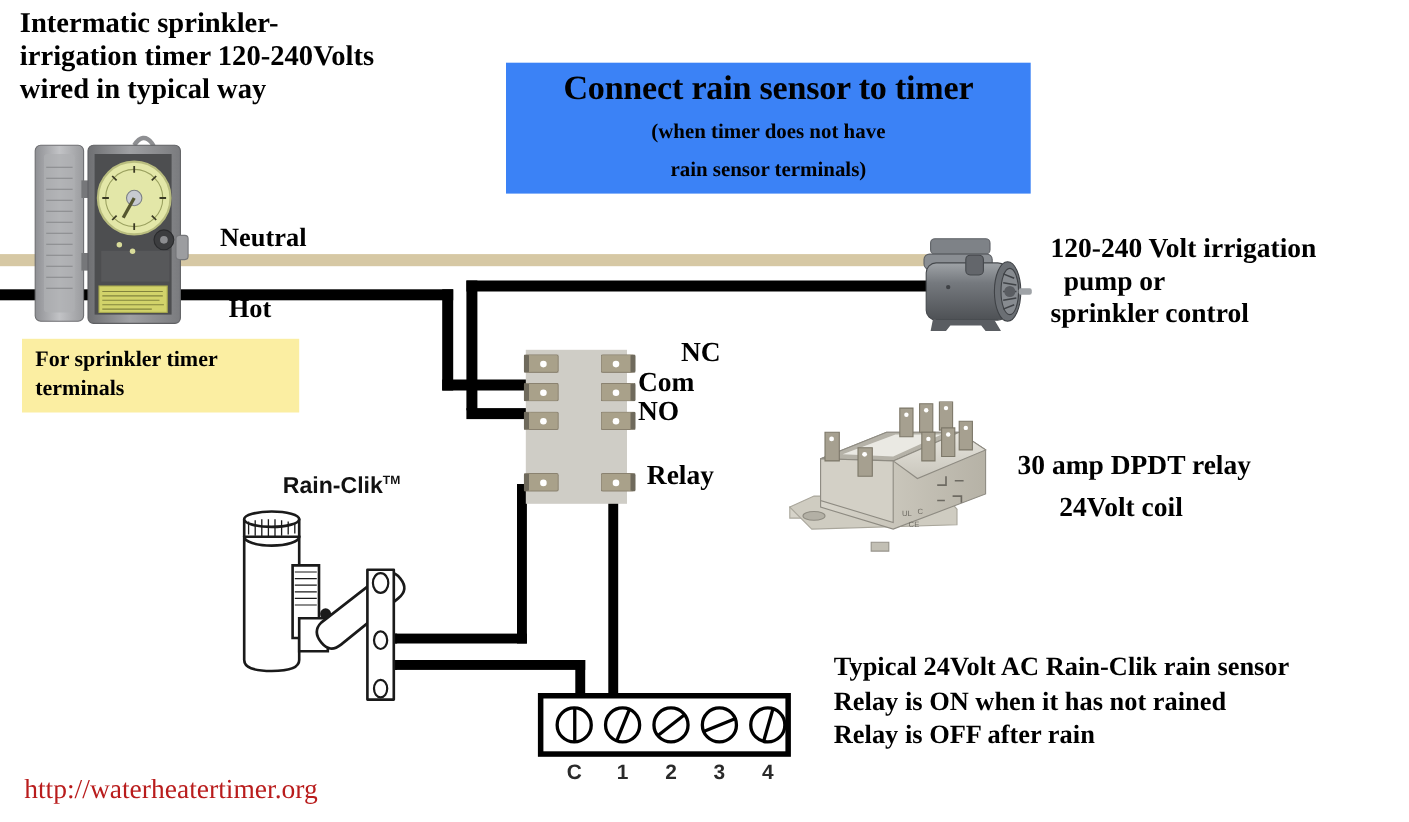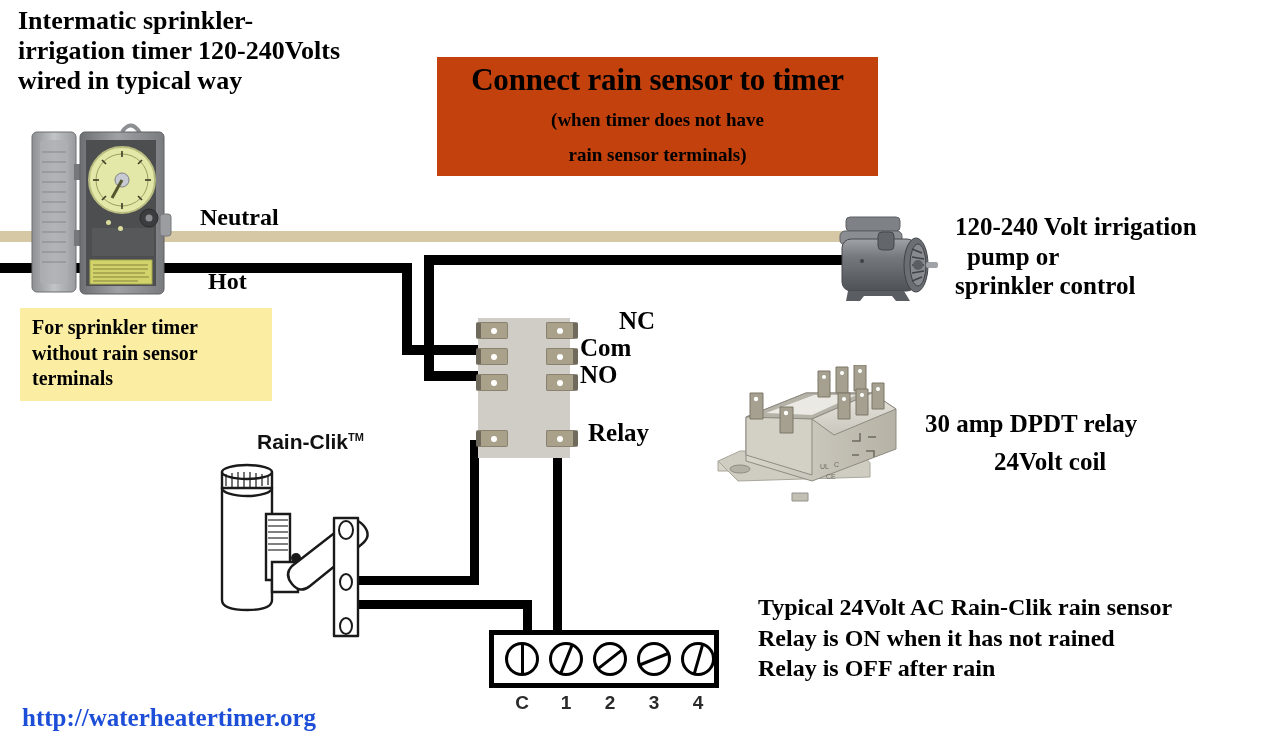--- a/index.html
+++ b/index.html
@@ -3,32 +3,32 @@
 <meta charset="utf-8">
 <style>
   html,body{margin:0;padding:0;background:#ffffff;}
   body{width:1281px;height:747px;position:relative;overflow:hidden;
        font-family:"Liberation Serif",serif;color:#000;}
   .abs{position:absolute;}
   .txt{font-family:"Liberation Serif",serif;font-weight:bold;color:#000;}
 
   
   #title-block{left:18px;top:6px;width:420px;font-size:26px;line-height:1.16;}
-  #yellow-top{left:437px;top:57px;width:441px;background:#c2410c;padding:6px 0 10px 0;text-align:center;}
+  #yellow-top{left:460px;top:57px;width:477px;background:#3b82f6;padding:6px 0 10px 0;text-align:center;}
   #yellow-top .hl{font-size:31px;line-height:1.1;letter-spacing:-0.2px;}
   #yellow-top .sub{font-size:19px;line-height:1.18;margin-top:12px;}
   #yellow-left{left:20px;top:308px;width:230px;background:#fbeea2;padding:7px 10px 9px 12px;
                font-size:20px;line-height:1.28;}
 
   #motor-label{left:955px;top:212px;font-size:25px;line-height:1.18;}
   #motor-label .l2{padding-left:12px;}
-  #relay-label{left:925px;top:405px;font-size:25px;line-height:1.5;text-align:center;}
+  #relay-label{left:925px;top:405px;font-size:25px;line-height:1.5;}
   #relay-label .l2{padding-left:38px;}
   #notes{left:758px;top:592px;font-size:24px;line-height:1.28;}
-  #footer-url{left:22px;top:704px;font-size:25px;color:#1d4ed8;font-weight:bold;}
+  #footer-url{left:22px;top:704px;font-size:25px;color:#b91c1c;font-weight:normal;}
 
   #lbl-neutral{left:200px;top:204px;font-size:24px;}
   #lbl-hot{left:208px;top:268px;font-size:24px;}
   #lbl-rainclik{left:257px;top:430px;font-family:"Liberation Sans",sans-serif;
                 font-size:21px;font-weight:bold;color:#111;}
   #lbl-rainclik sup{font-size:11px;}
 
   .relay-pin-label{font-size:25px;line-height:0.98;}
   #lbl-nc{left:580px;top:309px;margin-left:39px;}
   #lbl-com{left:580px;top:336px;}
@@ -77,21 +77,20 @@
 </div>
 
 <div class="abs txt" id="yellow-top">
   <div class="hl">Connect rain sensor to timer</div>
   <div class="sub">(when timer does not have</div>
   <div class="sub">rain sensor terminals)</div>
 </div>
 
 <div class="abs txt" id="yellow-left">
   <div>For sprinkler timer</div>
-  <div>without rain sensor</div>
   <div>terminals</div>
 </div>
 
 <div class="abs wire-neutral" style="left:0px;top:231px;width:850px;height:11px;"></div>
 
 <div class="abs wire" style="left:0px;top:263px;width:412px;height:10px;"></div>
 
 <div class="abs wire" style="left:402px;top:263px;width:10px;height:92px;"></div>
 <div class="abs wire" style="left:402px;top:345px;width:82px;height:10px;"></div>
 

